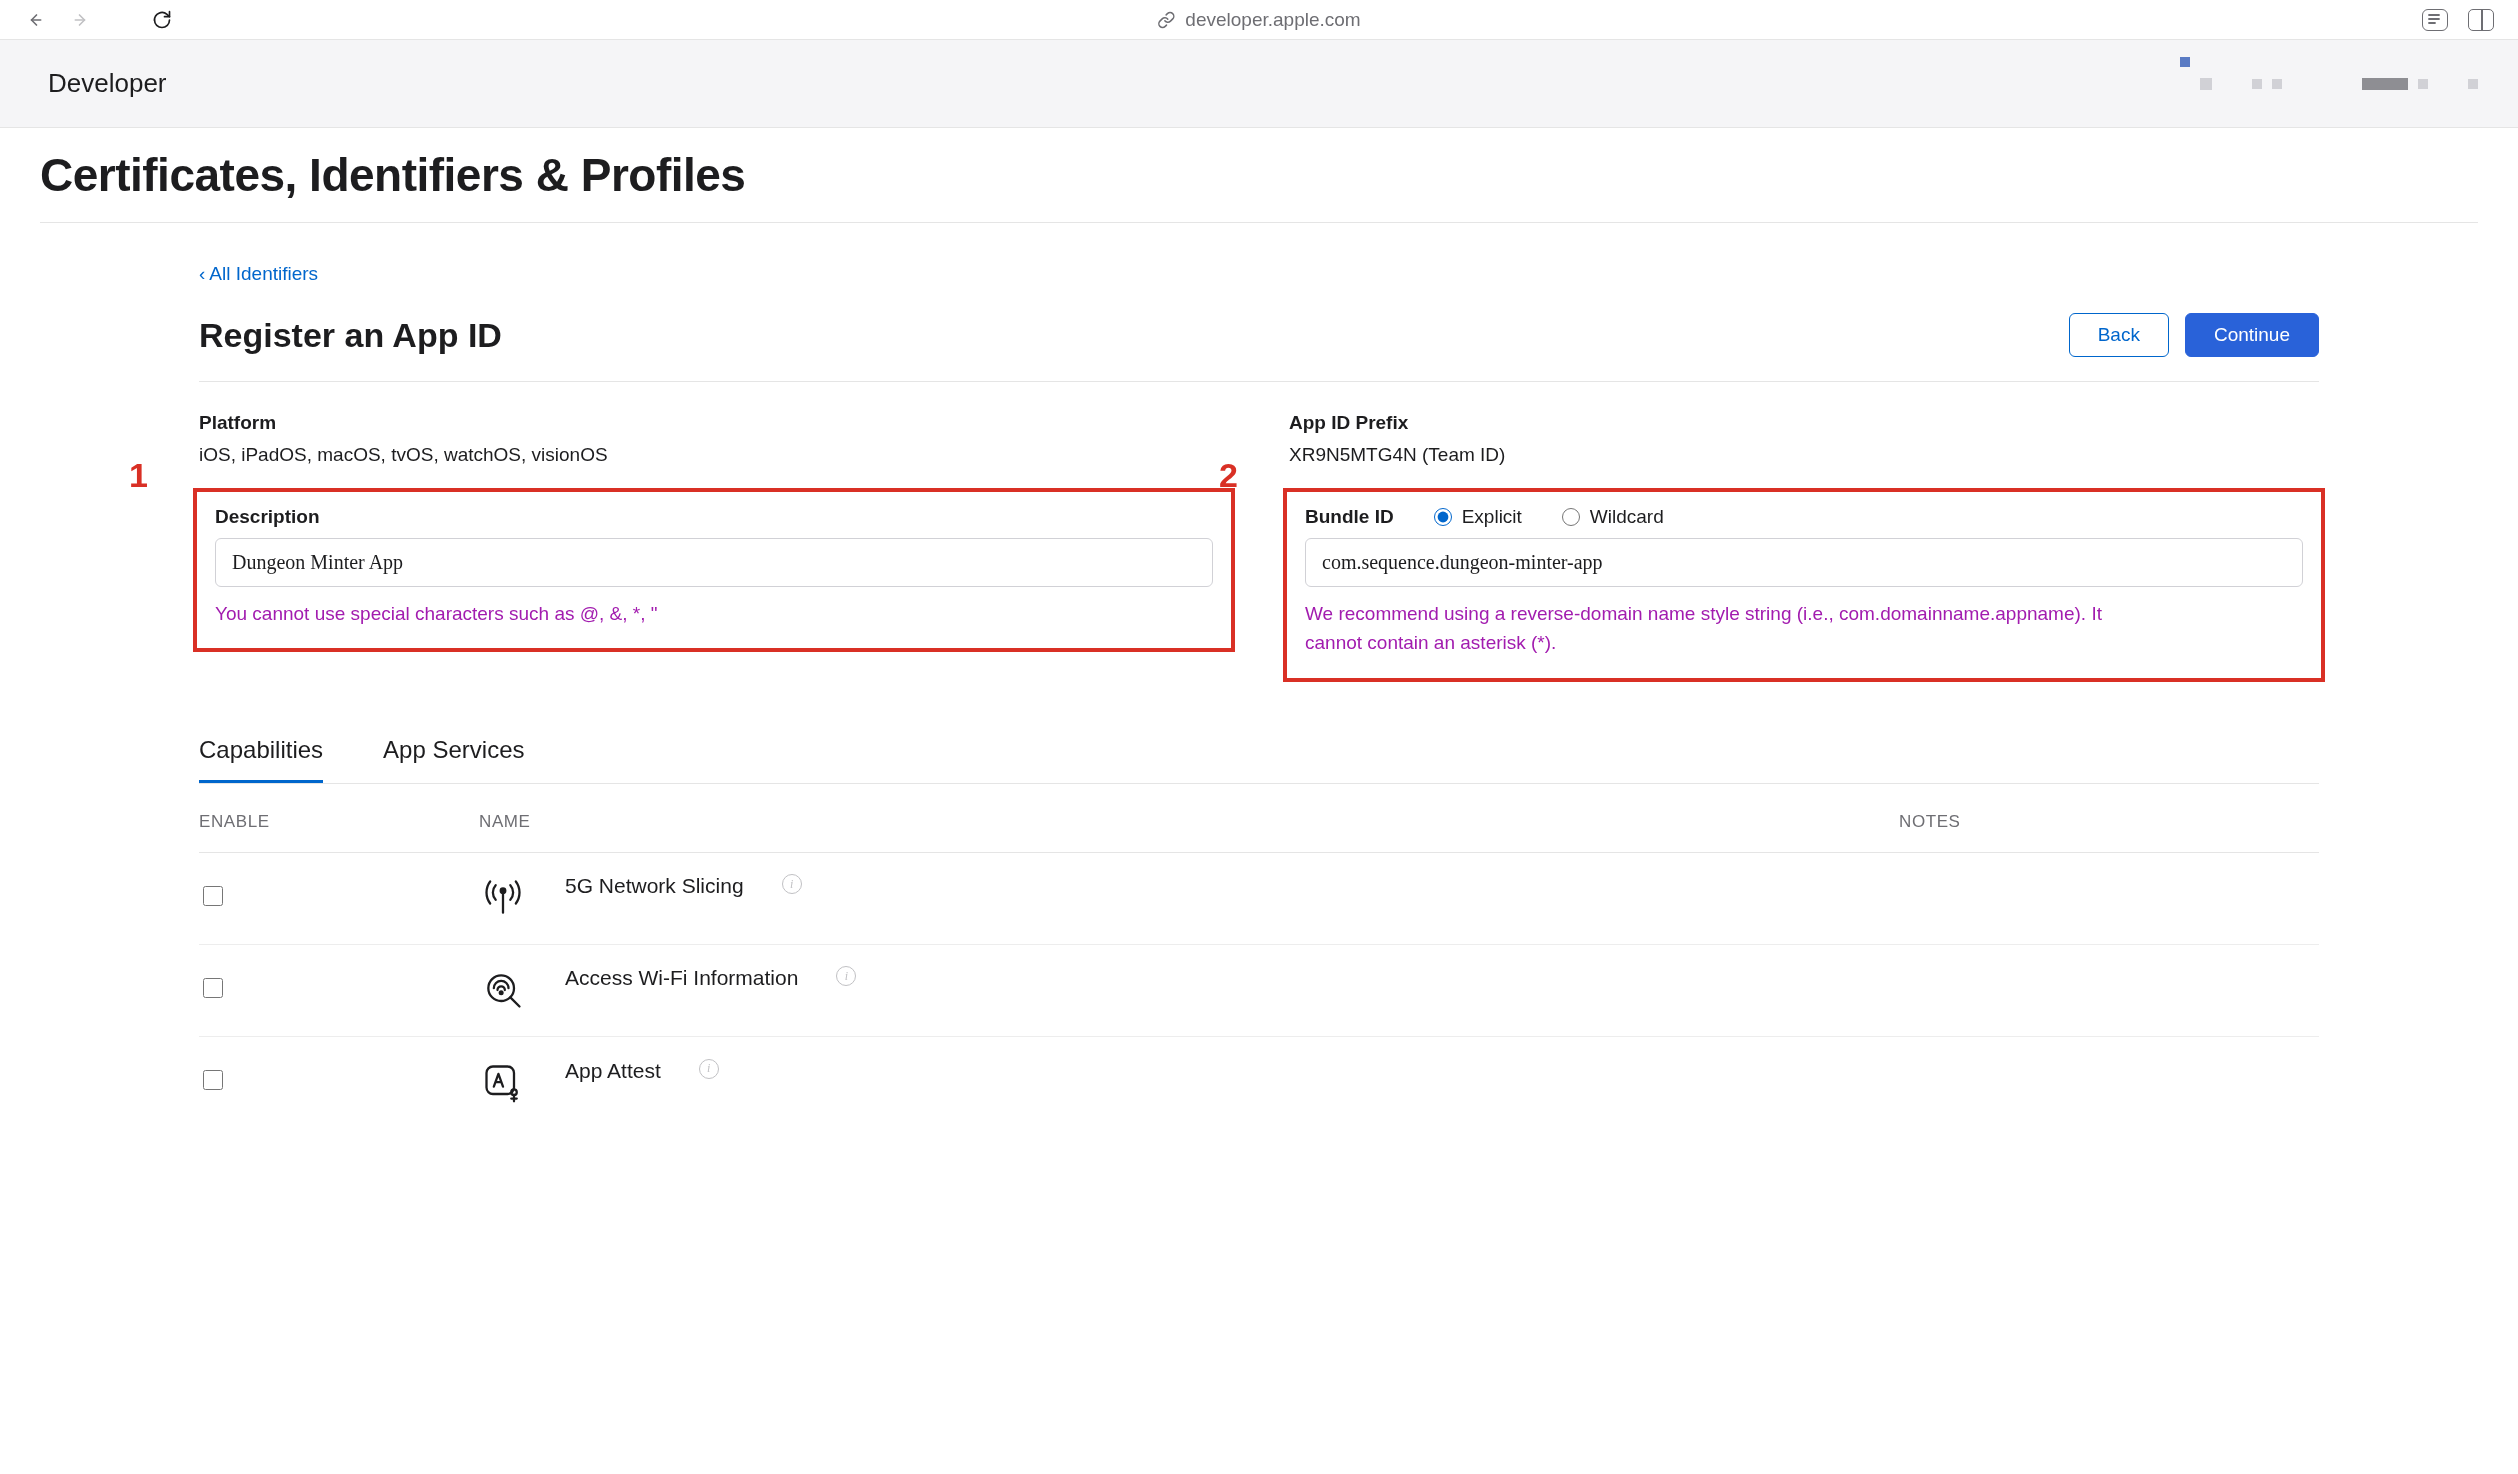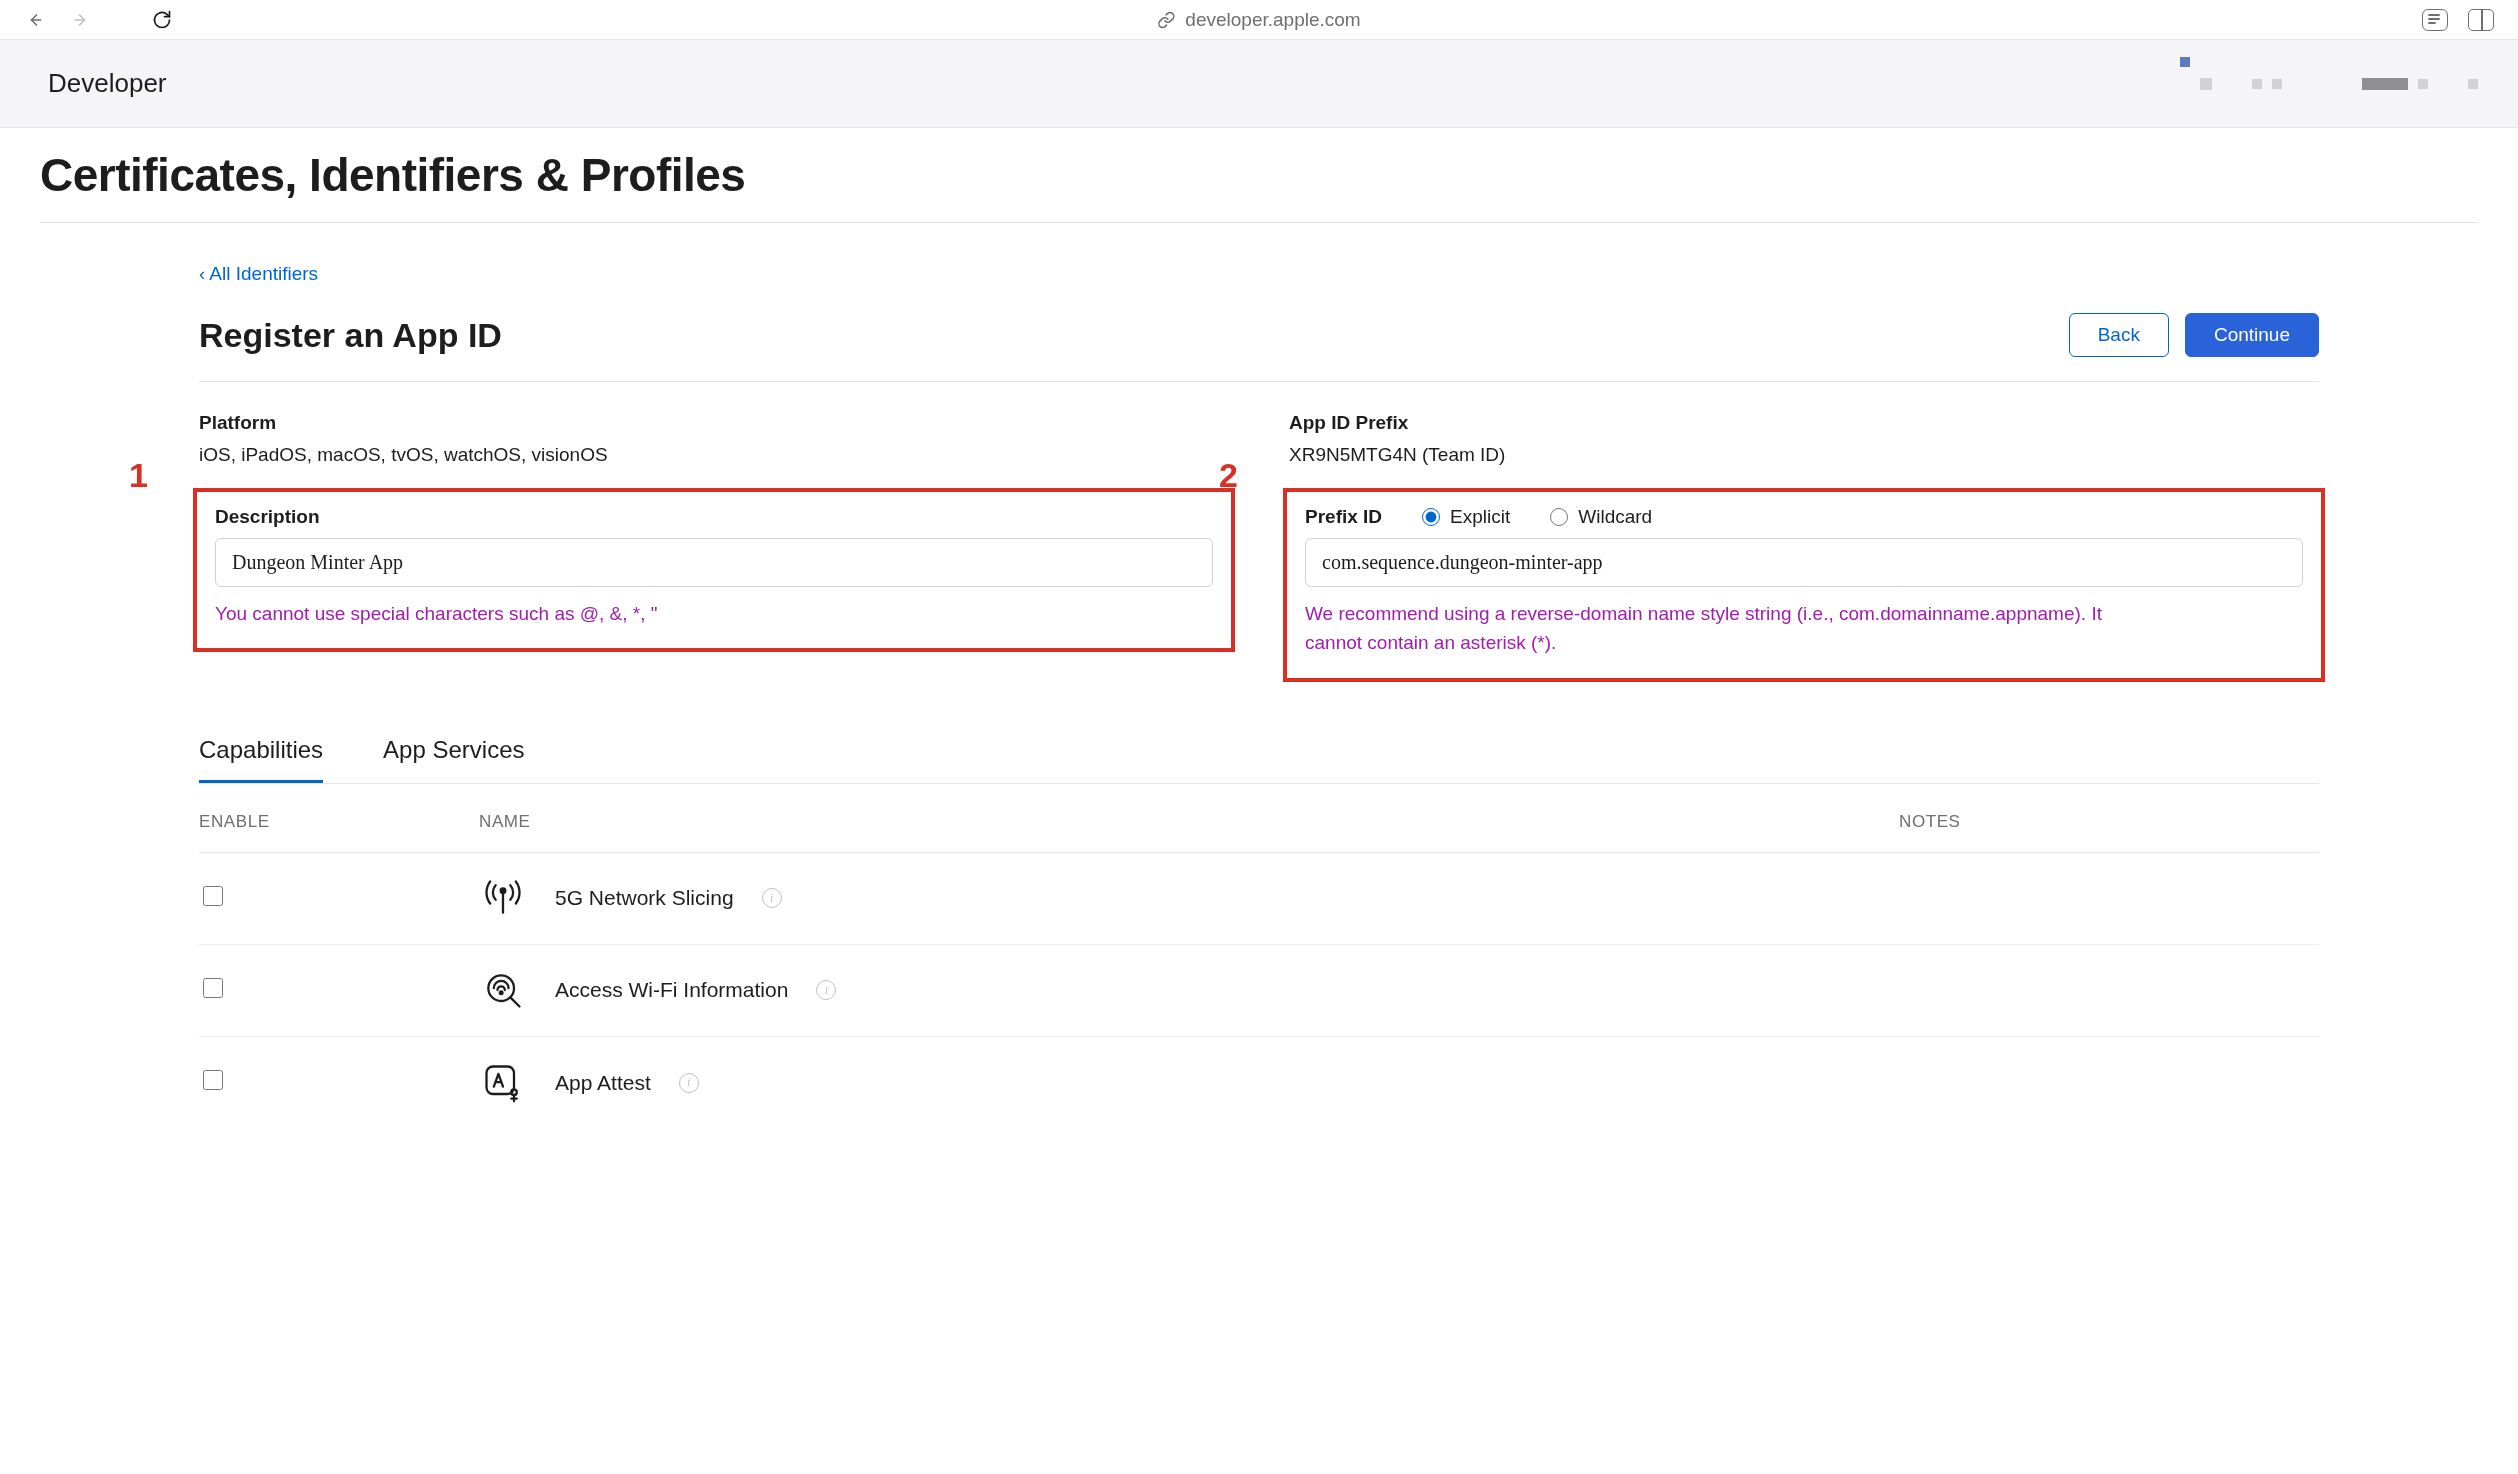--- a/index.html
+++ b/index.html
@@ -168,21 +168,21 @@
     display: grid;
     grid-template-columns: 280px 1fr 420px;
     align-items: center;
     height: 92px;
     border-bottom: 1px solid #ededed;
   }
   .cap-check { padding-left: 4px; }
   input[type=checkbox] {
     width: 20px; height: 20px;
   }
-  .cap-name-cell { display: flex; align-items: center; gap: 28px; font-size: 21px; }
+  .cap-name-cell { display: flex; align-items: flex-start; gap: 38px; font-size: 21px; }
   .cap-icon { width: 48px; height: 48px; display: flex; align-items: center; justify-content: center; }
   .info-circle {
     width: 20px; height: 20px; border-radius: 50%;
     border: 1.5px solid #c1c1c4;
     display: inline-flex; align-items: center; justify-content: center;
     font-size: 12px; color: #c1c1c4; font-style: italic; font-family: Georgia, serif;
   }
   svg { display: block; }
   .description-group, .bundle-group { position: relative; padding: 12px 16px 18px 16px; }
 </style>
@@ -281,21 +281,21 @@
         </div>
       </div>
 
       <div class="field-stack">
         <div class="label-strong">App ID Prefix</div>
         <div class="appid-prefix">XR9N5MTG4N (Team ID)</div>
 
         <div class="bundle-group">
           <div class="red-box" style="left:-6px;right:-6px;top:-6px;bottom:-6px;"></div>
           <div class="bundle-row">
-            <span class="field-label" style="margin-bottom:0;">Prefix ID</span>
+            <span class="field-label" style="margin-bottom:0;">Bundle ID</span>
             <label class="radio-wrap">
               <input type="radio" name="bundle-kind" checked="" style="">
               <span>Explicit</span>
             </label>
             <label class="radio-wrap">
               <input type="radio" name="bundle-kind" style="">
               <span>Wildcard</span>
             </label>
           </div>
           <input class="text-input" type="text" value="com.sequence.dungeon-minter-app" style="">

